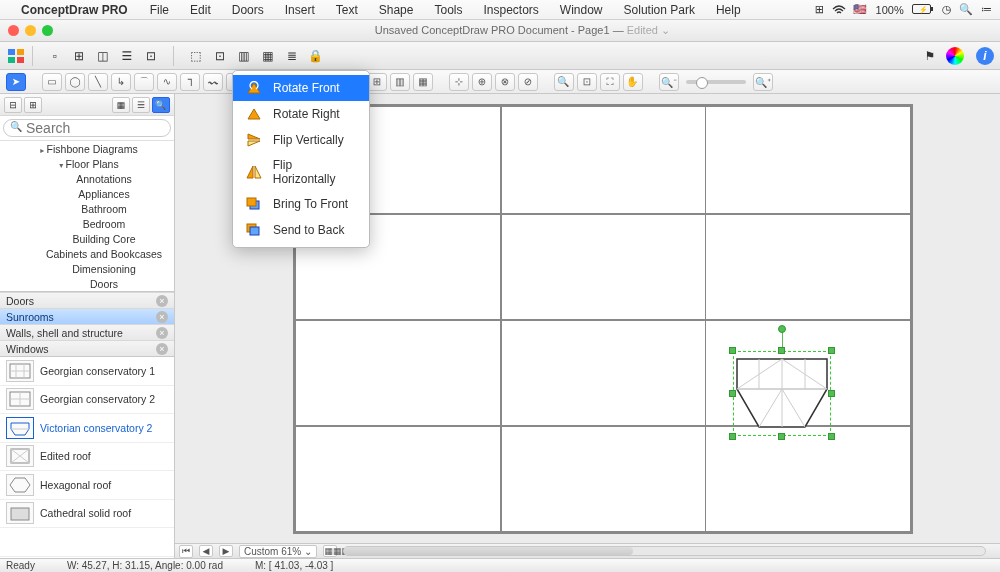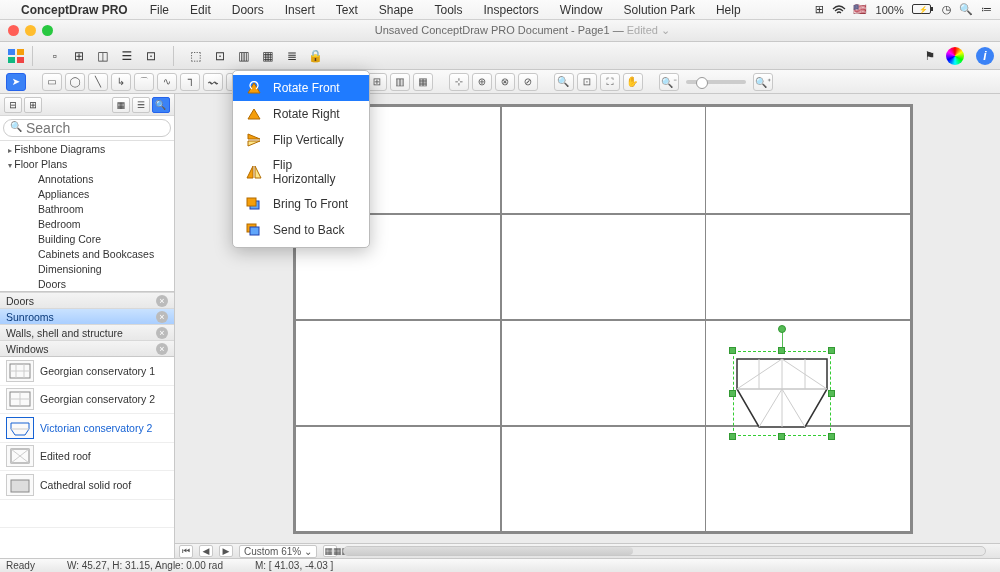--- a/index.html
+++ b/index.html
@@ -37,21 +37,21 @@
 .sidebar { width:175px; background:#fff; border-right:1px solid #c8c8c8; display:flex; flex-direction:column; overflow:hidden;}
 .side-toolbar { height:22px; background:linear-gradient(#fafafa,#e8e8e8); border-bottom:1px solid #d8d8d8; display:flex; align-items:center; padding:0 4px; gap:2px; justify-content:flex-end;}
 .side-toolbar .stb { width:18px; height:16px; border:1px solid #c8c8c8; border-radius:2px; background:linear-gradient(#fff,#eee); font-size:9px; display:flex; align-items:center; justify-content:center;}
 .side-toolbar .stb.blue{background:#3b82f6;color:#fff;border-color:#2563eb;}
 .search-row { padding:3px; border-bottom:1px solid #e0e0e0;}
 .search-row input { width:100%; height:18px; border:1px solid #ccc; border-radius:9px; padding:0 8px 0 22px; font-size:14px; background:#fff;}
 .search-row { position:relative;}
 .search-row::before{content:'🔍';position:absolute;left:10px;top:5px;font-size:10px;color:#999;}
 
 .tree { flex:0 0 auto; max-height:152px; overflow:hidden; border-bottom:1px solid #c8c8c8; font-size:10.5px;}
-.tree-row { padding:1.5px 4px 1.5px 8px; cursor:default; white-space:nowrap; overflow:hidden; text-overflow:ellipsis;}
+.tree-row { padding:1.5px 4px 1.5px 8px; cursor:default; white-space:nowrap; overflow:hidden; text-overflow:ellipsis;text-align:center;}
 .tree-row.l1::before{content:'▸ '; color:#666; font-size:8px;}
 .tree-row.l1.exp::before{content:'▾ ';}
 .tree-row.l2{ padding-left:38px;}
 
 .stack { border-bottom:1px solid #c8c8c8;}
 .stack-row { background:linear-gradient(#f4f4f4,#e8e8e8); border-top:1px solid #d8d8d8; padding:1.5px 6px; font-size:10.5px; display:flex; align-items:center; justify-content:space-between;}
 .stack-row.sel { background:linear-gradient(#c9e2ff,#a9ceff); color:#0a3a7a;}
 .stack-row .x{ width:12px;height:12px;border-radius:50%;background:#bbb;color:#fff;font-size:9px;text-align:center;line-height:12px;}
 
 .shape-list { flex:1; overflow:auto; background:#fff;}
@@ -290,20 +290,28 @@
               <rect x="3" y="2" width="18" height="14" fill="none" stroke="#888"></rect>
               <line x1="3" y1="2" x2="21" y2="16" stroke="#ccc"></line>
               <line x1="21" y1="2" x2="3" y2="16" stroke="#ccc"></line>
             </svg>
           </div>
           <span>Edited roof</span>
         </div>
       <div class="shape-item">
           <div class="thumb">
             <svg width="24" height="18">
+              <polygon points="7,2 17,2 22,9 17,16 7,16 2,9" fill="none" stroke="#888"></polygon>
+            </svg>
+          </div>
+          <span>Hexagonal roof</span>
+        </div>
+      <div class="shape-item">
+          <div class="thumb">
+            <svg width="24" height="18">
               <rect x="3" y="4" width="18" height="12" fill="#ddd" stroke="#888"></rect>
             </svg>
           </div>
           <span>Cathedral solid roof</span>
         </div>
       <div class="shape-item"></div>
     </div>
   </div>
 
   <div class="canvas-wrap">

